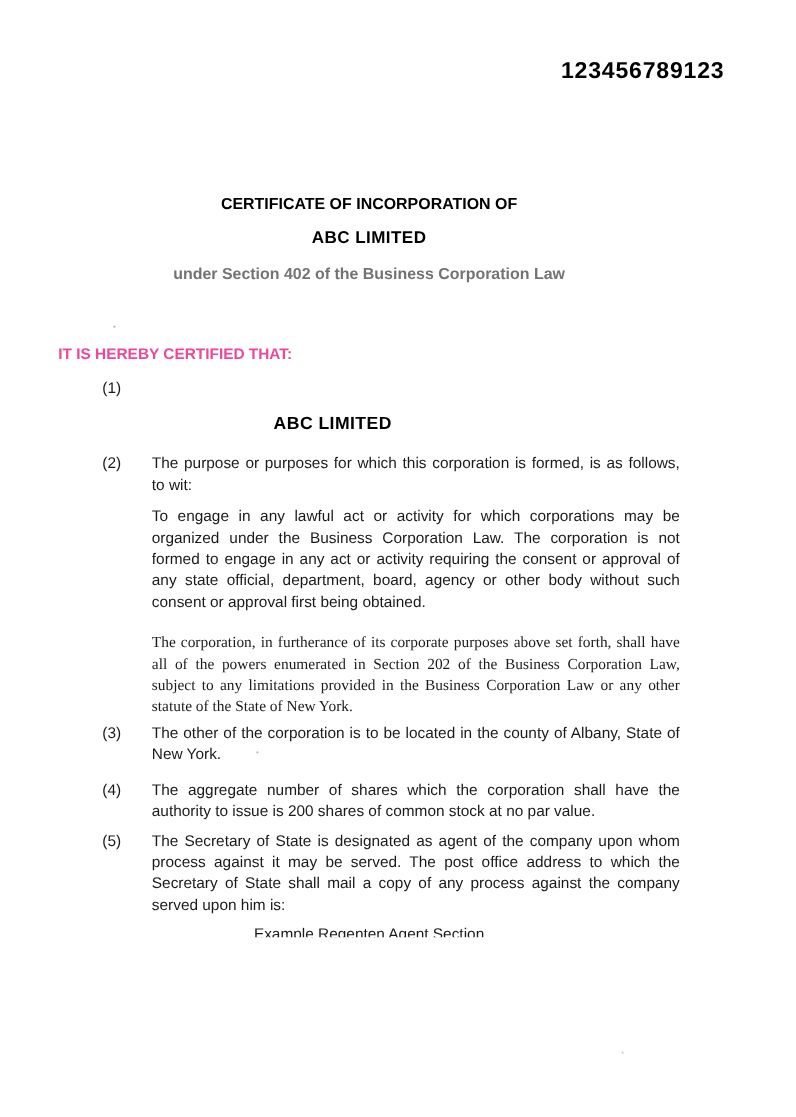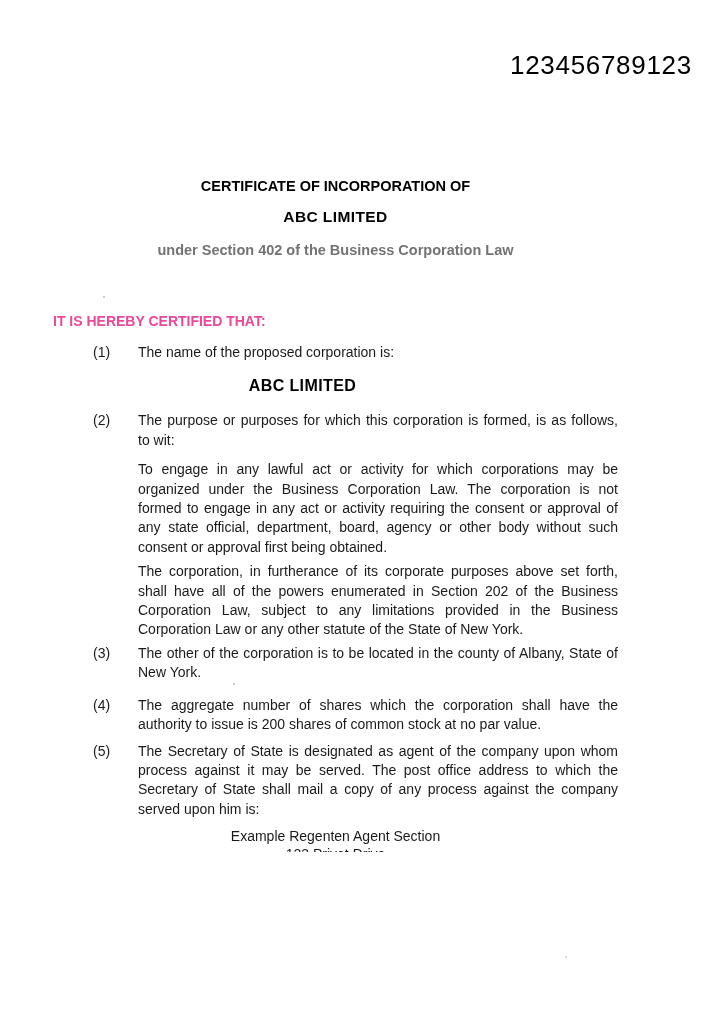--- a/index.html
+++ b/index.html
@@ -7,21 +7,21 @@
   .page {
     position:relative;
     width:724px; height:1015px;
     background:#ffffff;
     font-family:"Liberation Sans","DejaVu Sans",sans-serif;
     color:#1a1a1a;
     overflow:hidden;
   }
   .doc-number {
     position:absolute; top:57px; left:510px;
-    font-size:26px; font-weight:400; line-height:16px;
+    font-size:21px; font-weight:700; line-height:16px;
     letter-spacing:0.7px; color:#000;
     white-space:nowrap;
   }
   .content {
     position:absolute; left:53px; top:0;
     width:565px; height:852px;
     overflow:hidden;
   }
   .title-1 { margin-top:178px; text-align:center; font-size:14.5px; line-height:17px; font-weight:700; color:#000; }
   .title-2 { margin-top:12px;  text-align:center; font-size:15.5px; line-height:19px; font-weight:700; letter-spacing:0.4px; color:#000; }
@@ -38,21 +38,21 @@
     font-weight:700; letter-spacing:0.4px; color:#000;
     position:relative; left:-33px;
   }
   .indent-para {
     margin-left:85px; width:480px;
     font-size:14px; line-height:19.4px; text-align:justify;
   }
   .m13 { margin-top:13px; }
   .m16 { margin-top:16px; }
   .m10 { margin-top:10px; }
-  .m6  { margin-top:5px; }
+  .m6  { margin-top:18px;font-family:Liberation Serif, serif; }
   .m4  { margin-top:4px; }
   .m7  { margin-top:7px; }
   .address-block {
     margin-top:9px; width:100%;
     text-align:center; font-size:14px; line-height:17.5px;
   }
   .speck { position:absolute; background:#b9b9b9; border-radius:50%; }
   .speck-1 { left:103px; top:296px; width:2px; height:2px; }
   .speck-2 { left:233px; top:683px; width:2px; height:2px; }
   .speck-3 { left:565px; top:956px; width:2px; height:2px; background:#cfcfcf; }
@@ -67,21 +67,20 @@
   <div class="content">
 
     <div class="title-1">CERTIFICATE OF INCORPORATION OF</div>
     <div class="title-2">ABC LIMITED</div>
     <div class="title-3">under Section 402 of the Business Corporation Law</div>
 
     <div class="certify-heading">IT IS HEREBY CERTIFIED THAT:</div>
 
     <div class="item m13">
       <div class="num">(1)</div>
-      <div class="body">The name of the proposed corporation is:</div>
     </div>
 
     <div class="corp-name-centered">ABC LIMITED</div>
 
     <div class="item m16">
       <div class="num">(2)</div>
       <div class="body">The purpose or purposes for which this corporation is formed, is as follows, to wit:</div>
     </div>
 
     <div class="indent-para m10">To engage in any lawful act or activity for which corporations may be organized under the Business Corporation Law. The corporation is not formed to engage in any act or activity requiring the consent or approval of any state official, department, board, agency or other body without such consent or approval first being obtained.</div>

